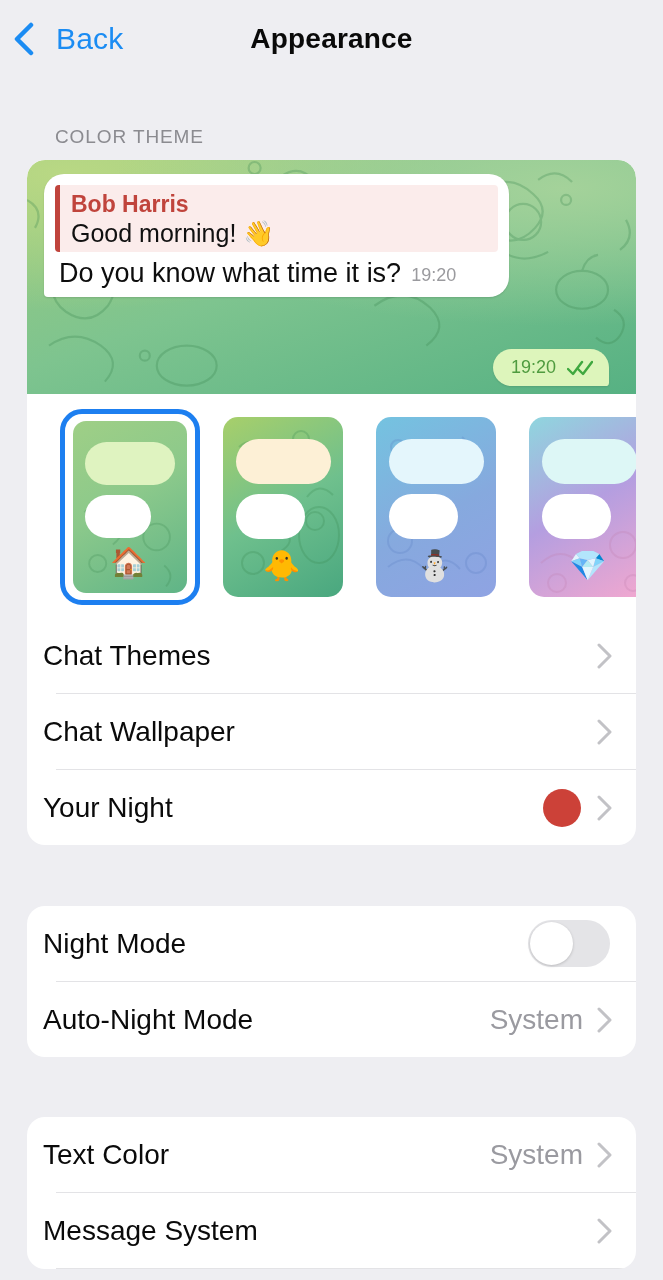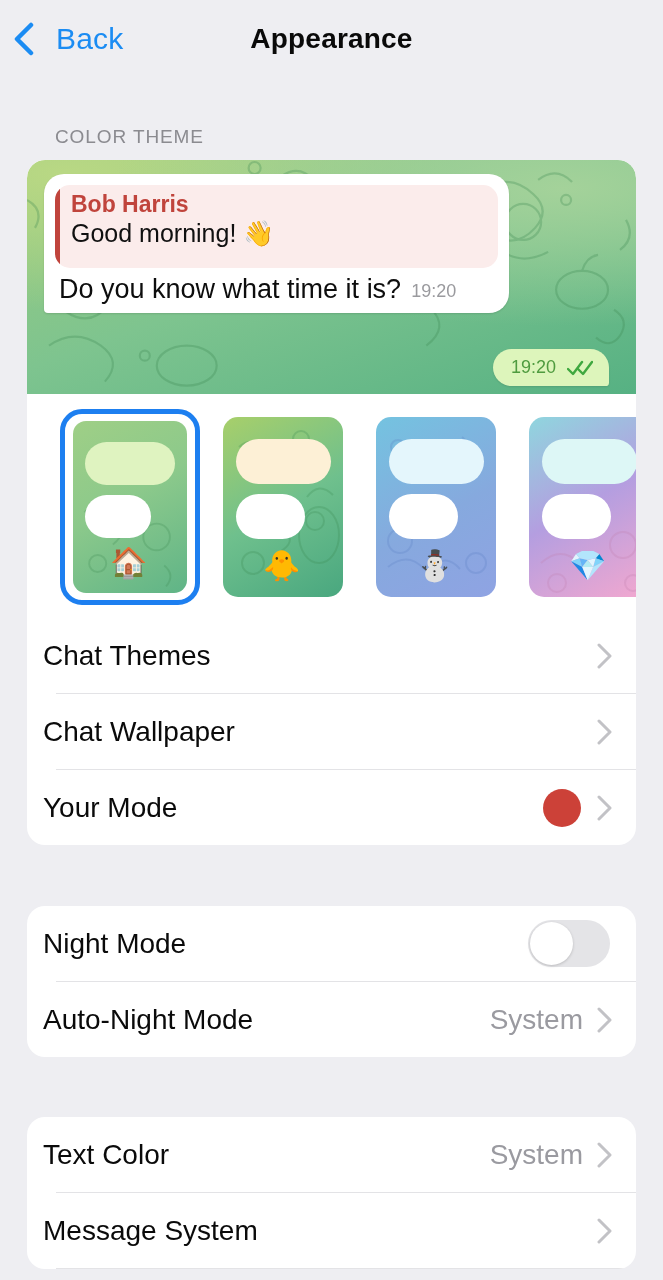--- a/index.html
+++ b/index.html
@@ -78,22 +78,22 @@
     width: 465px;
     background: #ffffff;
     border-radius: 20px;
     border-bottom-left-radius: 4px;
     padding: 11px 11px 8px 11px;
     box-shadow: 0 1px 2px rgba(0,0,0,.12);
   }
   .reply-block {
     position: relative;
     background: #fbeceb;
-    border-radius: 15px;
-    padding: 6px 10px 20px 16px;
+    border-radius: 4px;
+    padding: 6px 10px 4px 16px;
     overflow: hidden;
   }
   .reply-bar {
     position: absolute; left: 0; top: 0; bottom: 0;
     width: 5px; background: #c0443c;
   }
   .reply-name {
     color: #c0443c;
     font-size: 23px;
     font-weight: bold;
@@ -364,21 +364,21 @@
 
   <div class="row">
     <span class="row-label">Chat Wallpaper</span>
     <svg class="chev" viewBox="0 0 15 26">
       <polyline points="2,2 13,13 2,24" fill="none" stroke="#c2c2c6" stroke-width="3" stroke-linecap="round" stroke-linejoin="round"></polyline>
     </svg>
   </div>
   <div class="divider"></div>
 
   <div class="row">
-    <span class="row-label">Your Mode</span>
+    <span class="row-label">Your Night</span>
     <span class="color-dot"></span>
     <svg class="chev" viewBox="0 0 15 26">
       <polyline points="2,2 13,13 2,24" fill="none" stroke="#c2c2c6" stroke-width="3" stroke-linecap="round" stroke-linejoin="round"></polyline>
     </svg>
   </div>
 </div>
 
 <div class="gap"></div>
 
 <div class="card">

